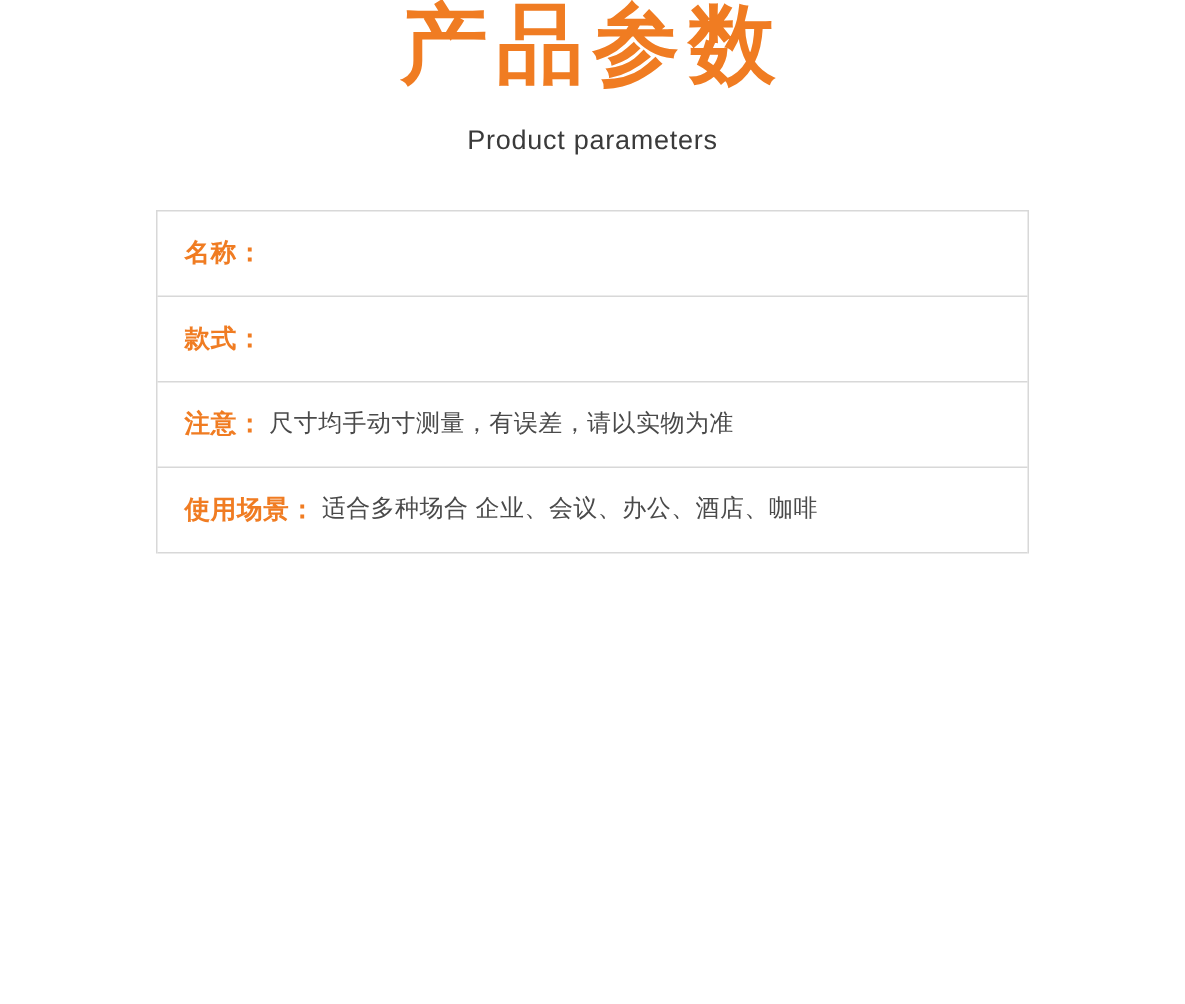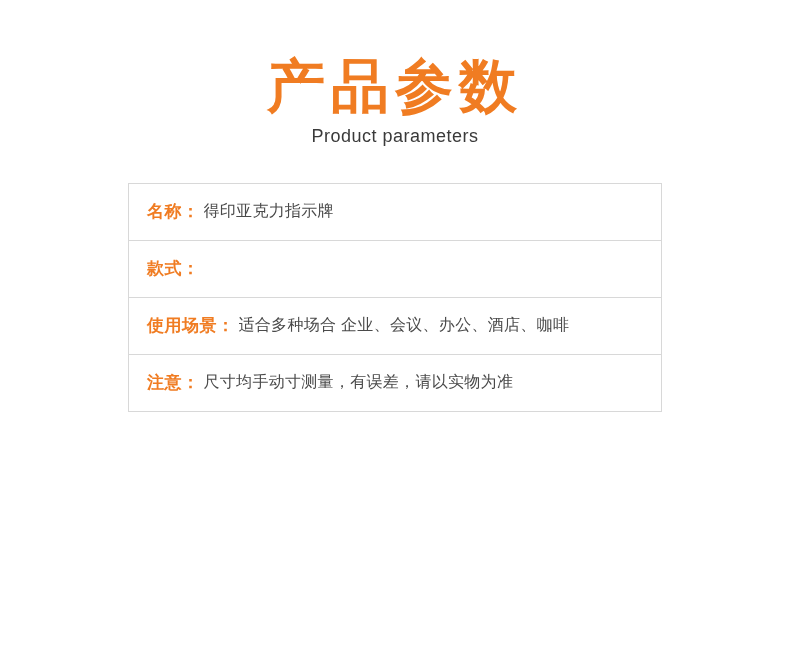--- a/index.html
+++ b/index.html
@@ -15,39 +15,38 @@
     overflow: hidden;
   }
   .page {
     position: relative;
     width: 790px;
     height: 669px;
     box-sizing: border-box;
   }
   .title-block {
     text-align: center;
-    padding-top: 56px;
   }
   .main-title {
     font-size: 58px;
     font-weight: bold;
     color: #f07c22;
     letter-spacing: 6px;
     line-height: 1.05;
     margin: 0;
   }
   .sub-title {
-    margin-top: 9px;
+    margin-top: 22px;
     font-size: 18px;
     color: #3a3a3a;
     letter-spacing: 0.5px;
     font-weight: normal;
   }
   .spec-table {
-    width: 534px;
+    width: 582px;
     margin: 36px auto 12px auto;
     border: 1px solid #d8d8d8;
     border-bottom: none;
     box-sizing: border-box;
   }
   .spec-row {
     display: flex;
     align-items: center;
     min-height: 57px;
     border-bottom: 1px solid #d8d8d8;
@@ -78,33 +77,32 @@
 
   <div class="title-block">
     <h1 class="main-title">产品参数</h1>
     <div class="sub-title">Product parameters</div>
   </div>
 
   <div class="spec-table">
 
     <div class="spec-row">
       <span class="spec-label">名称：</span>
-      <span class="spec-value">得印亚克力指示牌</span>
     </div>
 
     <div class="spec-row">
       <span class="spec-label">款式：</span>
     </div>
 
 
 
     <div class="spec-row">
-      <span class="spec-label">使用场景：</span>
-      <span class="spec-value">适合多种场合 企业、会议、办公、酒店、咖啡</span>
+      <span class="spec-label">注意：</span>
+      <span class="spec-value">尺寸均手动寸测量，有误差，请以实物为准</span>
     </div>
 
     <div class="spec-row">
-      <span class="spec-label">注意：</span>
-      <span class="spec-value">尺寸均手动寸测量，有误差，请以实物为准</span>
+      <span class="spec-label">使用场景：</span>
+      <span class="spec-value">适合多种场合 企业、会议、办公、酒店、咖啡</span>
     </div>
 
   </div>
 </div>
 
 </body></html>

